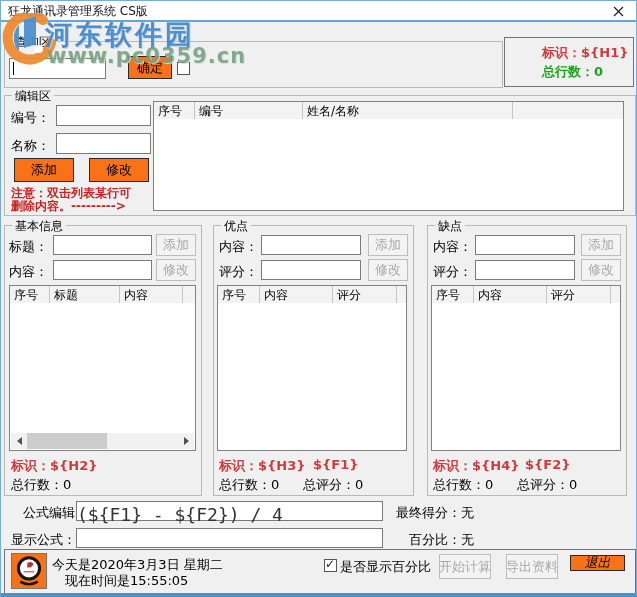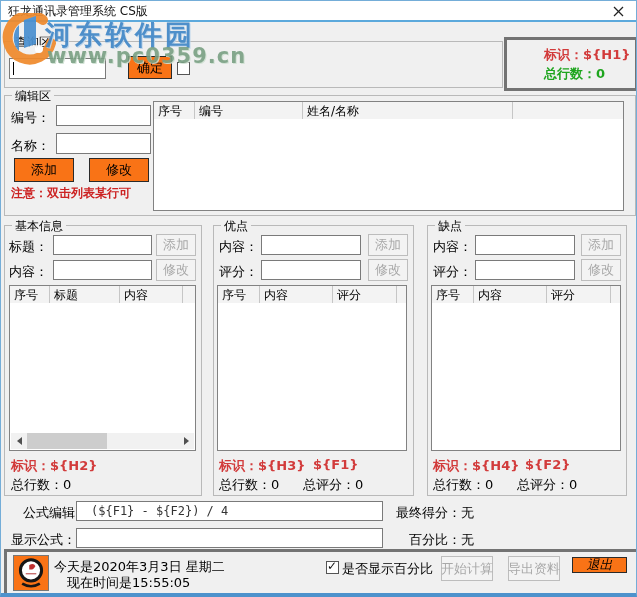--- a/index.html
+++ b/index.html
@@ -14,24 +14,24 @@
   .close{position:absolute;right:8px;top:2px;width:20px;height:16px;display:flex;align-items:center;justify-content:center;cursor:pointer;background:#fff;}
   .blueline{position:absolute;left:0;top:19px;width:100%;height:2px;background:#5ca9dc;}
 
   
   .wm{position:absolute;left:0;top:10px;width:230px;height:56px;z-index:60;pointer-events:none;}
   .wm-name{position:absolute;left:44px;top:6px;font-size:27px;font-weight:bold;color:#4187c7;letter-spacing:3px;text-shadow:1px 1px 0 #b9d3ea;white-space:nowrap;opacity:.92;}
   .wm-url{position:absolute;left:46px;top:33px;font-size:21px;font-weight:bold;color:#79a083;letter-spacing:1px;text-shadow:1px 1px 0 #cfe0d2;white-space:nowrap;opacity:.9;}
 
   .grp{position:absolute;border:1px solid #b9b9b9;background:transparent;}
   .grp-label{position:absolute;top:-8px;left:7px;background:#f0f0f0;padding:0 3px;font-size:12px;white-space:nowrap;}
-  .panel{position:absolute;border:3px solid #737373;}
+  .panel{position:absolute;border:1px solid #737373;}
 
   .tb{position:absolute;background:#fff;border:1px solid #7a7a7a;box-sizing:border-box;}
-  .tb .val{position:absolute;left:14px;top:2px;font-size:12px;color:#333;white-space:nowrap;font-family:"DejaVu Sans Mono",monospace;}
+  .tb .val{position:absolute;left:0;top:2px;font-size:18px;color:#333;white-space:nowrap;font-family:"DejaVu Sans Mono",monospace;}
   .caret{position:absolute;left:3px;top:3px;width:1px;height:13px;background:#000;}
 
   .btn{position:absolute;background:#f97316;border:1px solid #2a2a2a;box-sizing:border-box;
        display:flex;align-items:center;justify-content:center;font-size:13px;cursor:pointer;white-space:nowrap;}
   .btn.dis{background:#f3f3f3;border-color:#bdbdbd;color:#a8a8a8;cursor:default;}
 
   .lbl{position:absolute;font-size:13px;white-space:nowrap;}
   .red{color:#d23b3b;font-weight:bold;}
   .green{color:#1ea51e;font-weight:bold;}
   .noteln{position:absolute;font-size:12px;font-weight:bold;color:#cc2222;white-space:nowrap;}
@@ -100,20 +100,21 @@
   <div class="tb" style="left:55px;top:104px;width:95px;height:21px;">
     <span class="val"></span>
   </div>
   <span class="lbl" style="left:10px;top:136px;">名称：</span>
   <div class="tb" style="left:55px;top:132px;width:95px;height:21px;">
     <span class="val"></span>
   </div>
   <div class="btn" style="left:13px;top:157px;width:60px;height:24px;">添加</div>
   <div class="btn" style="left:88px;top:157px;width:60px;height:24px;">修改</div>
   <span class="noteln" style="left:10px;top:184px;">注意：双击列表某行可</span>
+  <span class="noteln" style="left:10px;top:197px;">删除内容。---------&gt;</span>
 
   <div class="tbl" style="left:152px;top:100px;width:471px;height:110px;">
     <div class="thead">
       <span class="th" style="width:41px;">序号</span>
       <span class="th" style="width:108px;">编号</span>
       <span class="th" style="width:210px;">姓名/名称</span>
       <span class="th" style="flex:1;border-right:none;"></span>
     </div>
     <div class="tbody"></div>
   </div>

